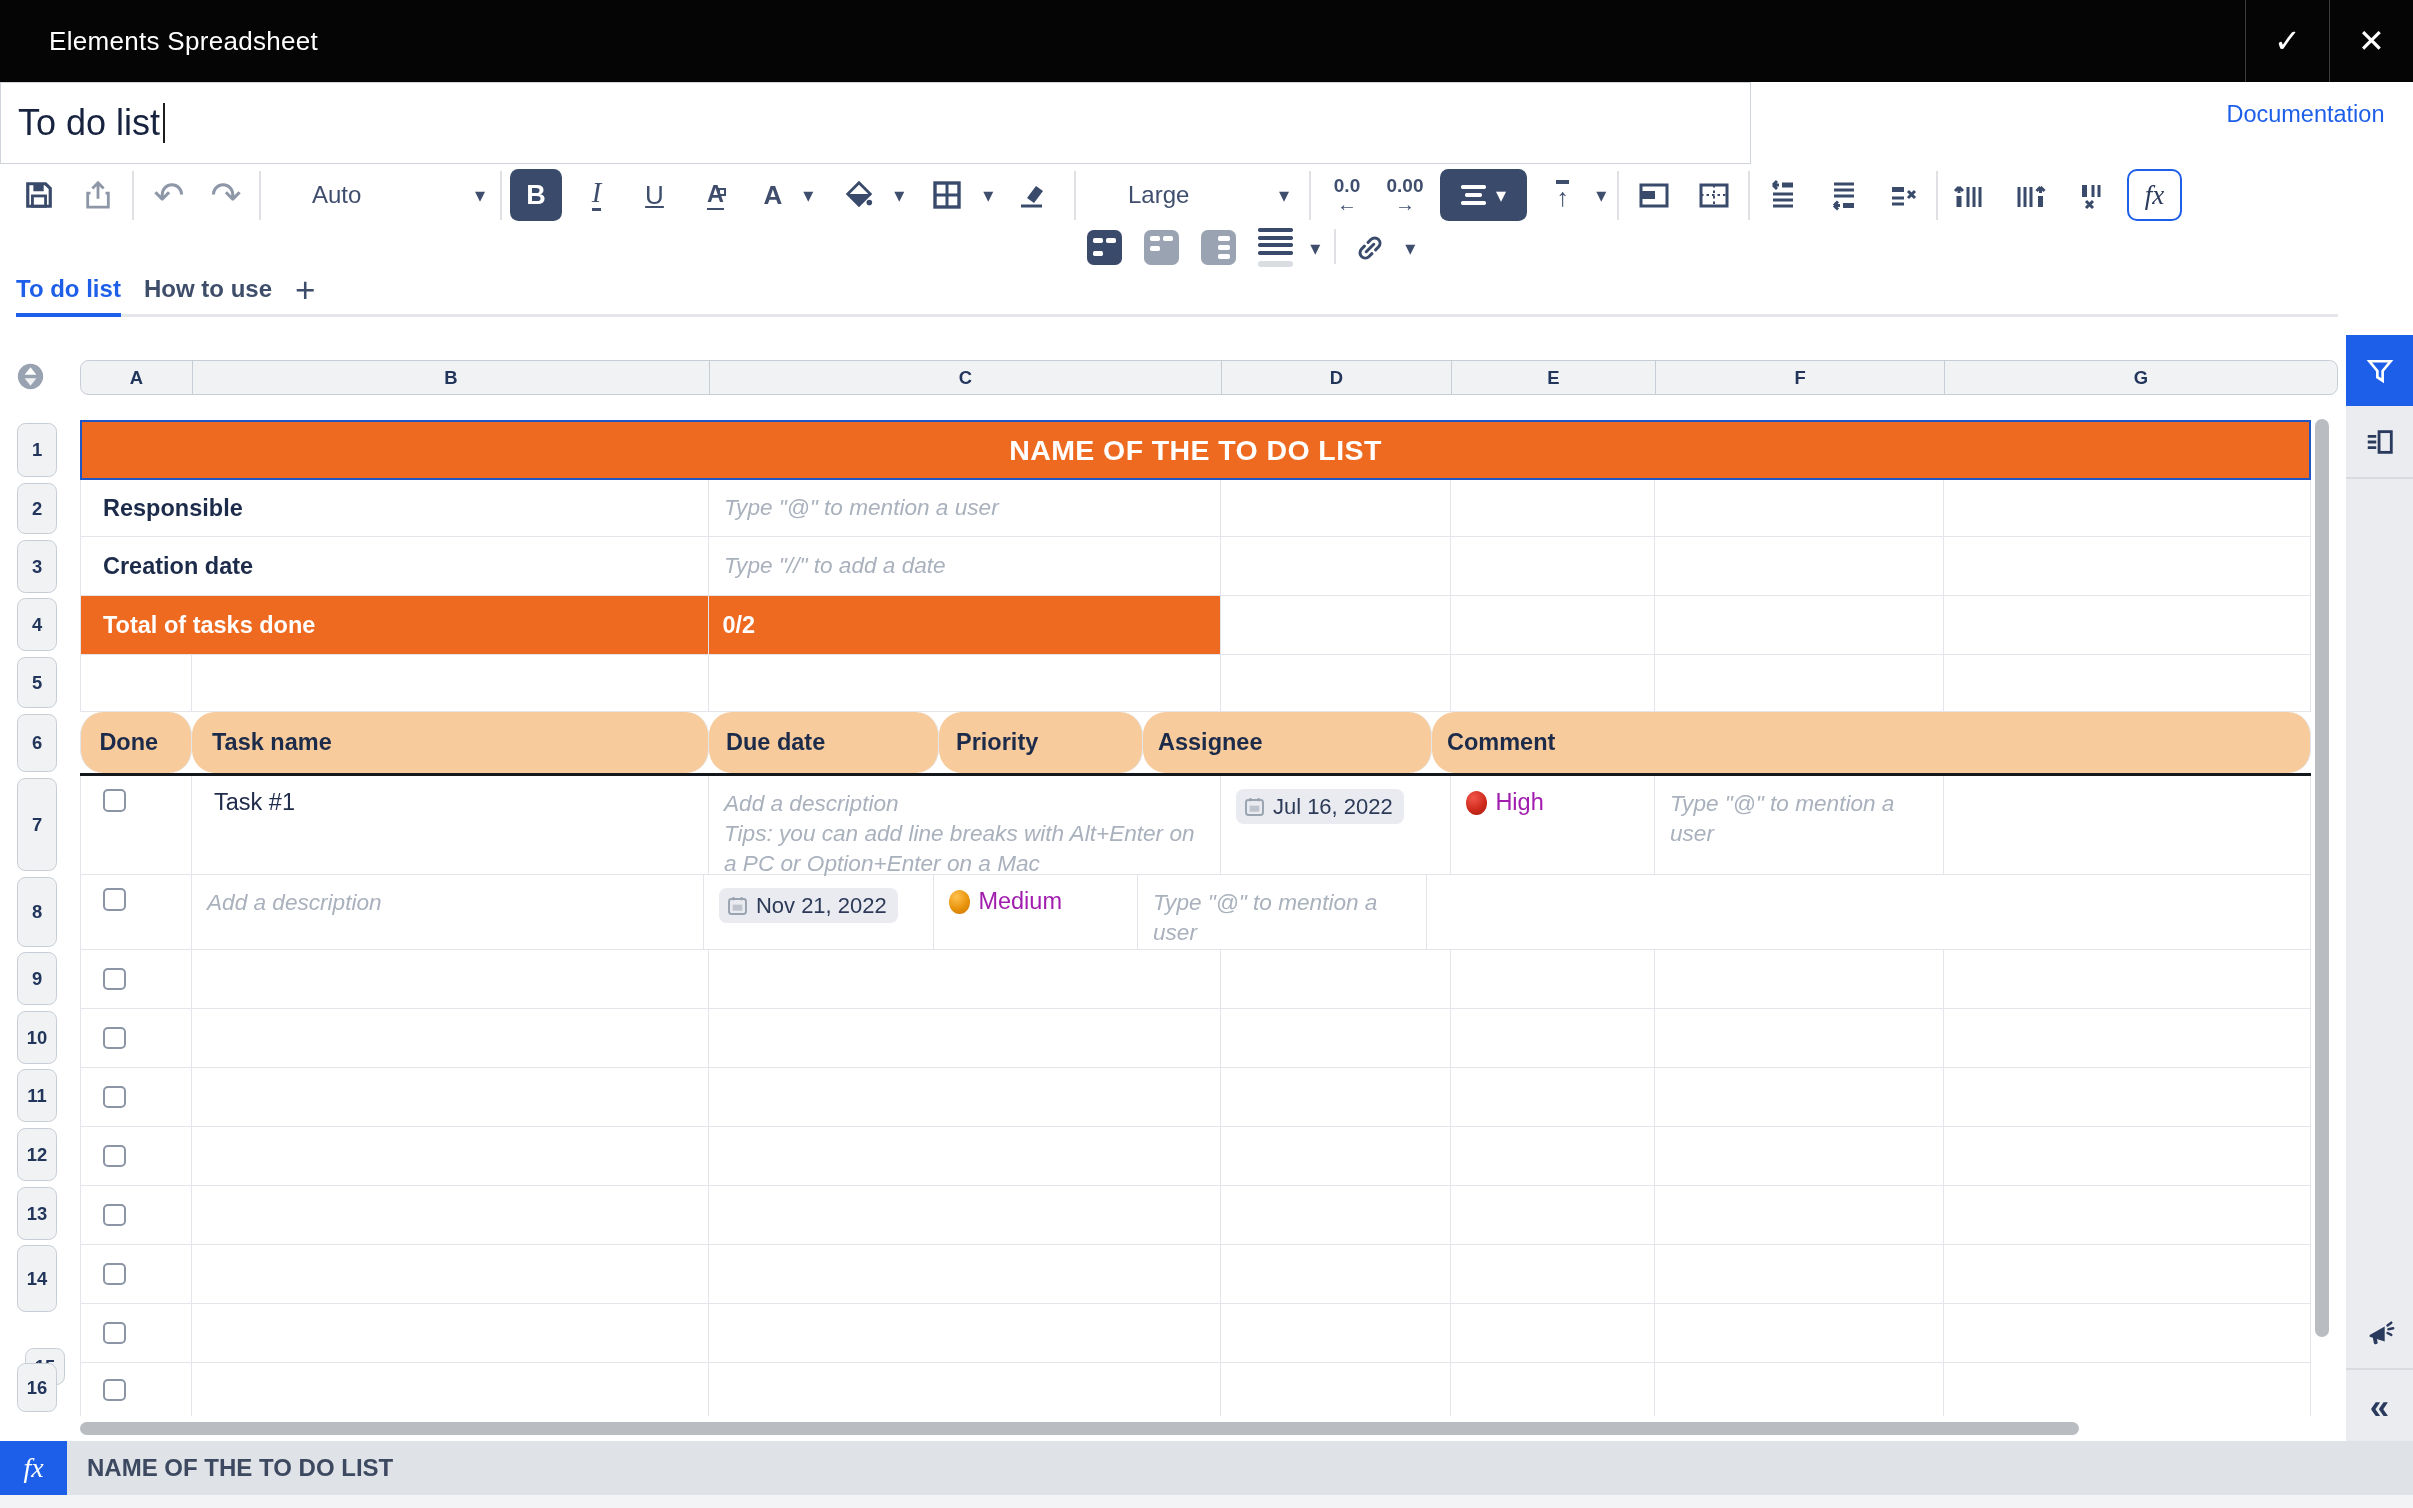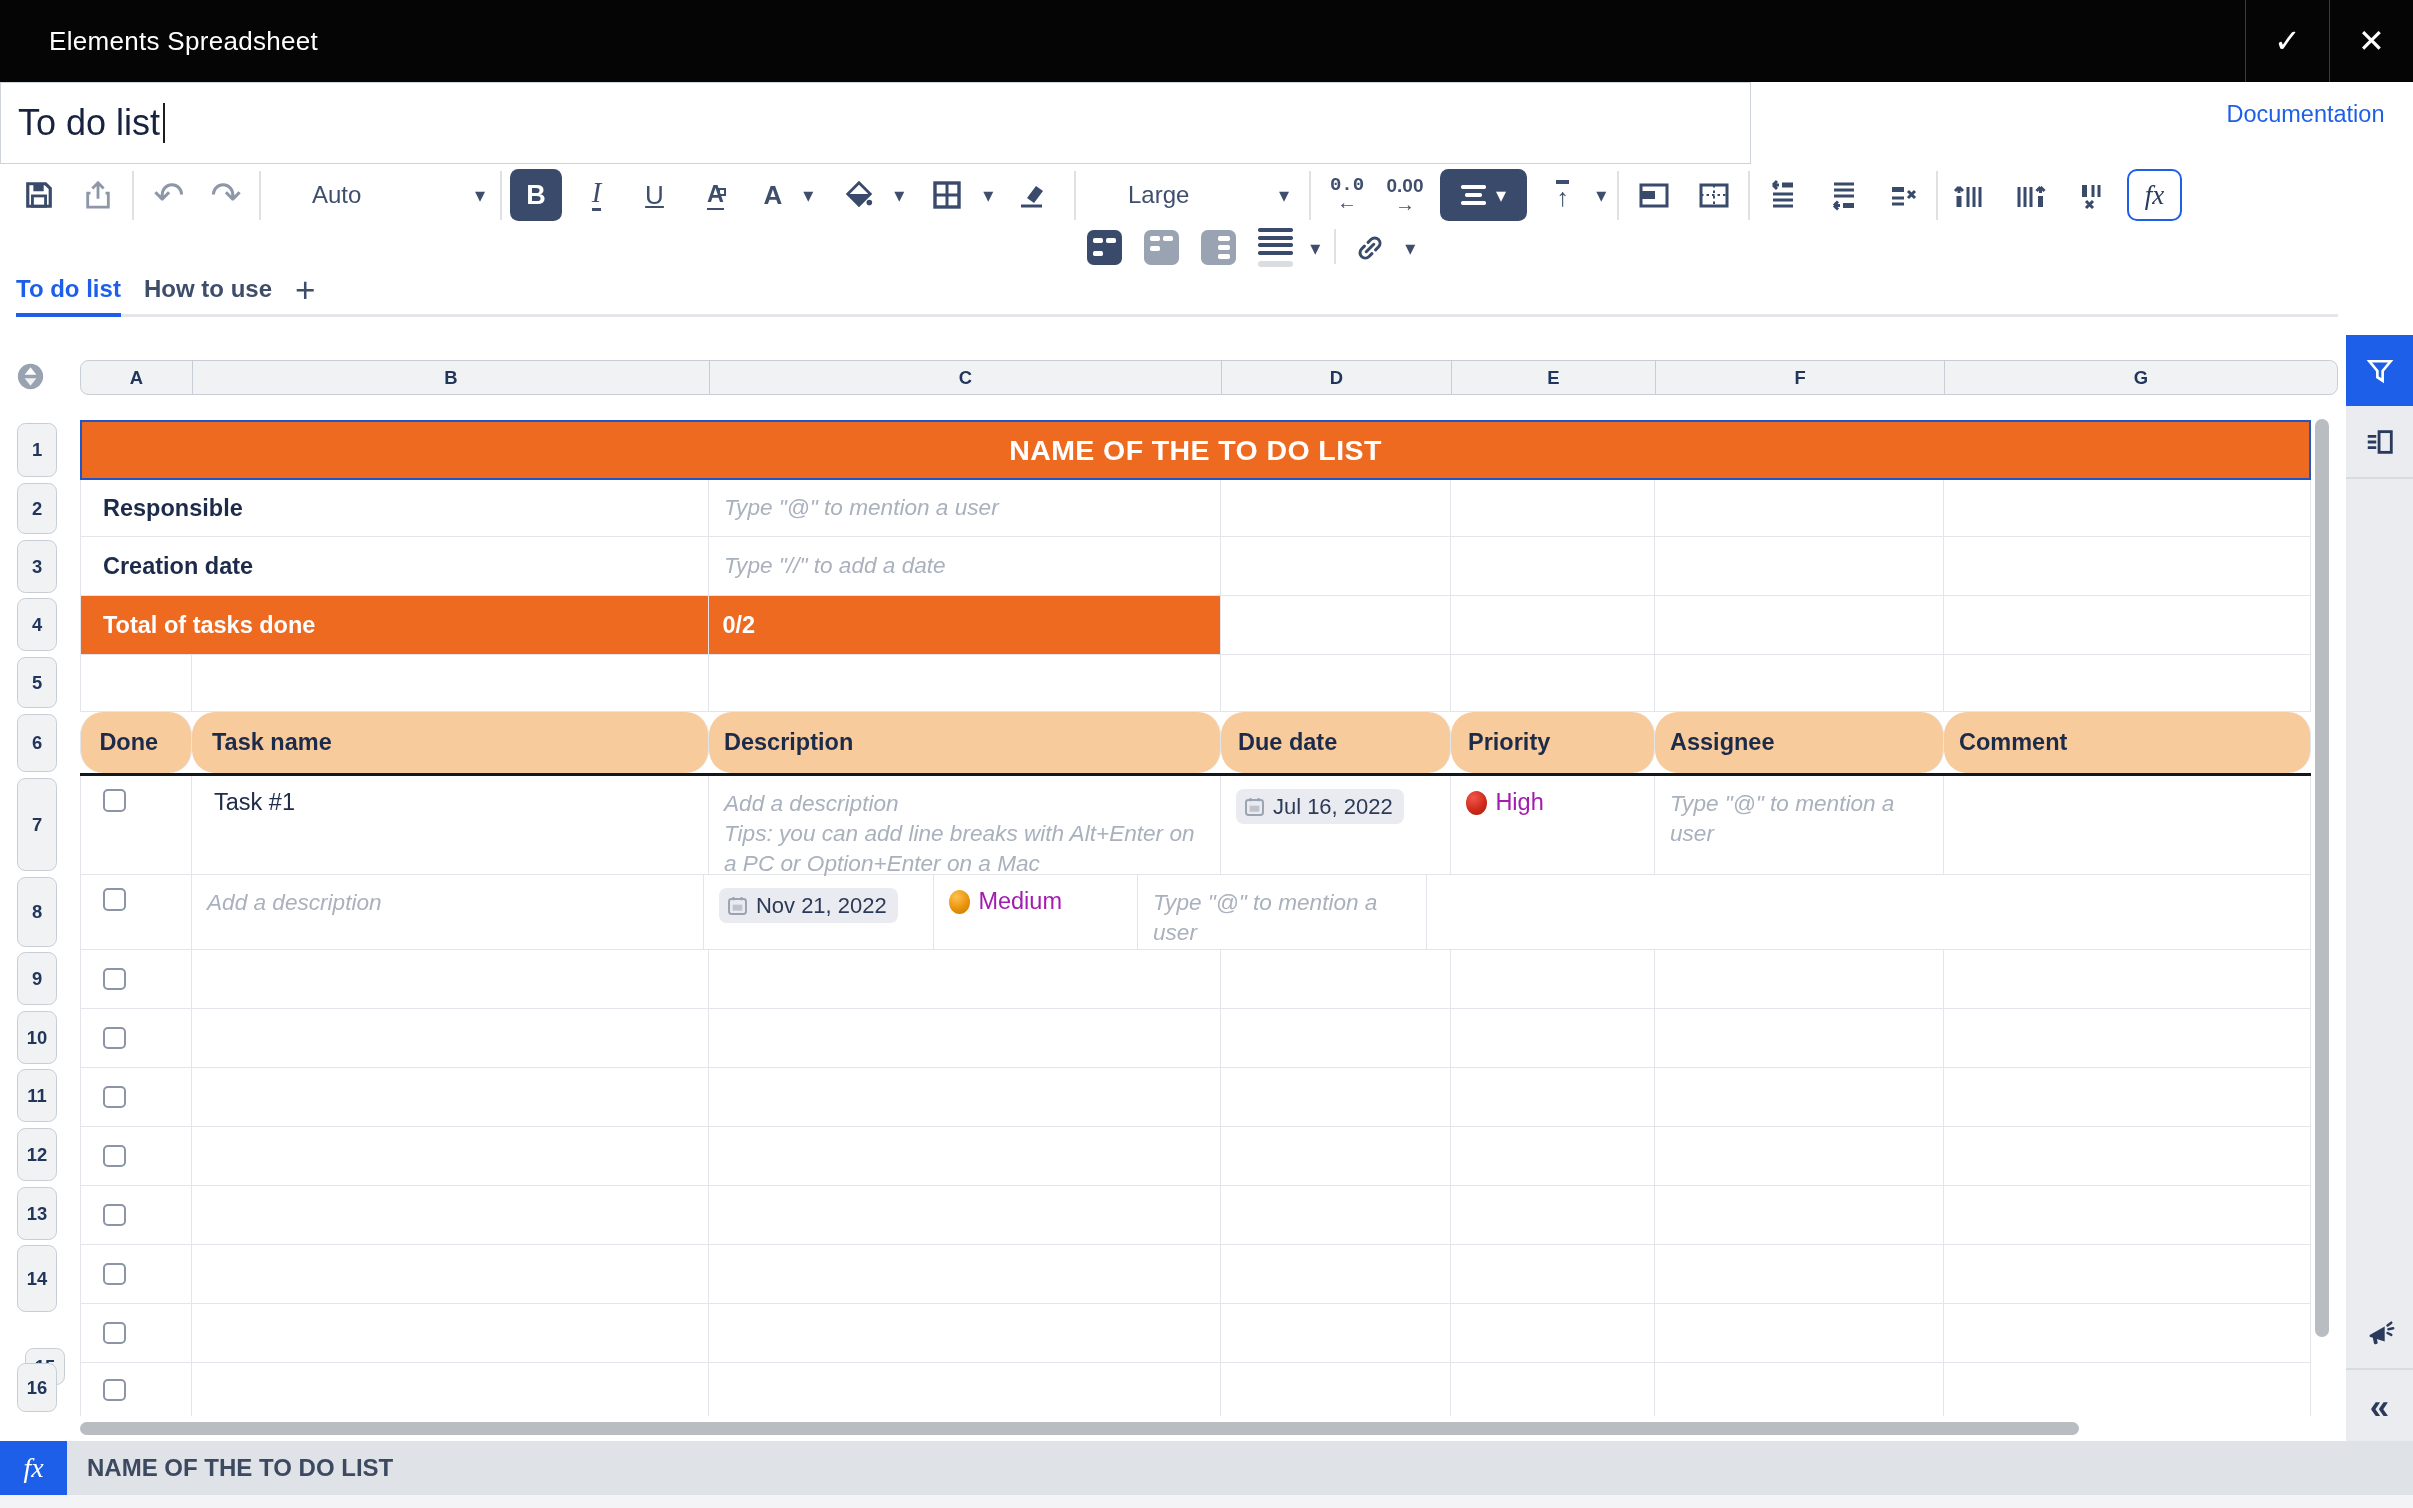--- a/index.html
+++ b/index.html
@@ -223,21 +223,21 @@
           <path d="M6 27 H27" stroke="#394a6b" stroke-width="3"></path>
         </svg>
     </div>
     <div class="vdiv" style="left:1074px;"></div>
 
     <div class="tb" style="left:1118px;width:181px;justify-content:space-between;padding:0 10px;">
       <span class="ddl">Large</span>
       <span class="caret">▾</span>
     </div>
     <div class="vdiv" style="left:1309px;"></div>
-    <div class="tb" style="left:1321px;width:52px;font-family:Liberation Mono, monospace;">
+    <div class="tb" style="left:1321px;width:52px;">
       <span class="decfmt">
           <span class="n">0.0</span>
           <span class="a">←</span>
         </span>
     </div>
     <div class="tb" style="left:1379px;width:52px;">
       <span class="decfmt">
           <span class="n">0.00</span>
           <span class="a">→</span>
         </span>
@@ -465,23 +465,20 @@
       <div class="c wg"></div>
     </div>
 
     <div class="row r6">
       <div class="c wa first peach">
           <span class="lbl" style="padding-left:18.4px;">Done</span>
         </div>
       <div class="c wb peach">
           <span class="lbl">Task name</span>
         </div>
-      <div class="c wc peach">
-          <span class="lbl" style="padding-left:15px;">Description</span>
-        </div>
       <div class="c wd peach">
           <span class="lbl" style="padding-left:17px;">Due date</span>
         </div>
       <div class="c we peach">
           <span class="lbl" style="padding-left:17px;">Priority</span>
         </div>
       <div class="c wf peach">
           <span class="lbl" style="padding-left:15px;">Assignee</span>
         </div>
       <div class="c wg peach">

